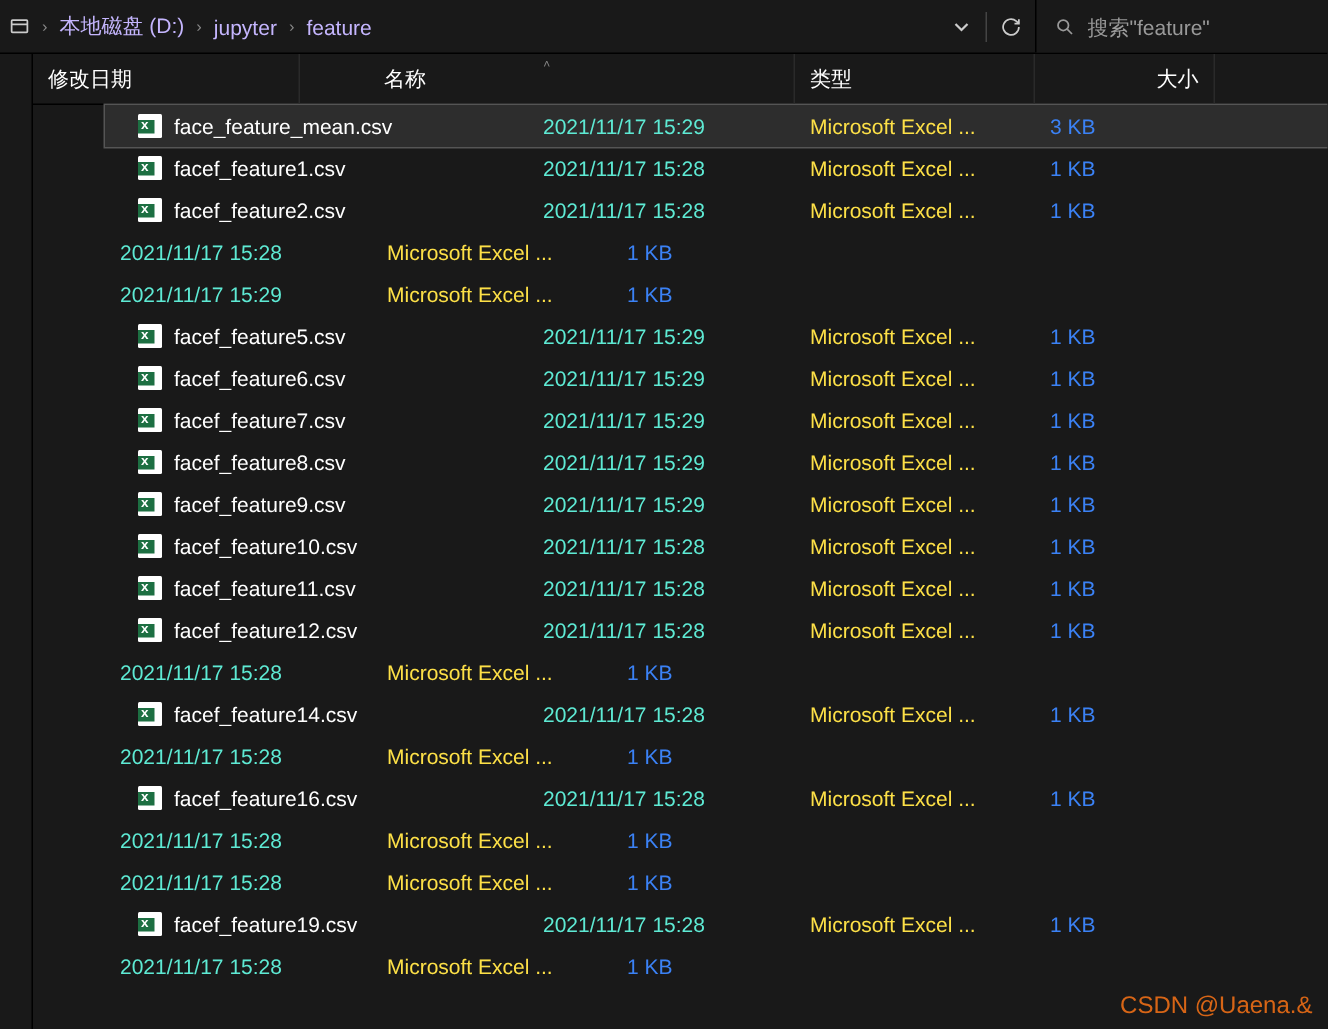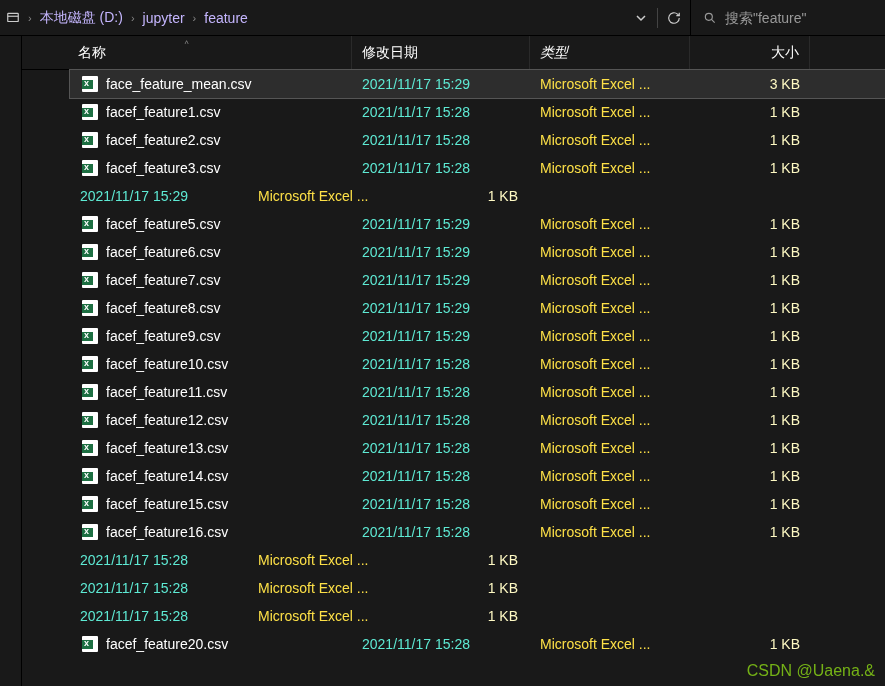--- a/index.html
+++ b/index.html
@@ -115,21 +115,21 @@
       font-size: 14px;
       border-right: 1px solid #2a2a2a;
       height: 100%;
       display: flex;
       align-items: center;
       cursor: pointer;
       position: relative;
     }
     .hcol-name { width: 330px; padding-left: 56px; }
     .hcol-date { width: 178px; }
-    .hcol-type { width: 160px; font-style: italic; }
+    .hcol-type { width: 160px; }
     .hcol-size { width: 120px; justify-content: flex-end; }
     .sort-ind {
       position: absolute;
       top: 2px;
       left: 50%;
       transform: translateX(-50%);
       font-size: 8px;
       color: #888;
     }
     .rows { padding-left: 48px; }
@@ -137,24 +137,24 @@
       display: flex;
       align-items: center;
       height: 28px;
       cursor: pointer;
     }
     .row.selected {
       background: #2d2d2d;
       outline: 1px solid #555;
     }
     .cell { padding: 0 10px; white-space: nowrap; overflow: hidden; text-overflow: ellipsis; }
-    .c-name { width: 282px; display: flex; align-items: center; padding-left: 12px; }
+    .c-name { width: 282px; display: flex; align-items: center; padding-left: 22px; }
     .c-date { width: 178px; color: #5eead4; }
     .c-type { width: 160px; color: #fde047; }
-    .c-size { width: 120px; text-align: right; color: #fef9c3; }
+    .c-size { width: 120px; color: #3b82f6; }
     .file-icon {
       width: 16px;
       height: 16px;
       margin-right: 8px;
       flex-shrink: 0;
       position: relative;
       background: #fff;
       border-radius: 1px;
     }
     .file-icon::before {
@@ -174,21 +174,21 @@
       font-size: 9px;
       line-height: 11px;
       color: #fff;
       font-weight: bold;
     }
     .fname { color: #fff; }
     .watermark {
       position: absolute;
       bottom: 6px;
       right: 10px;
-      color: #84cc16;
+      color: #f97316;
       font-size: 16px;
       opacity: 0.85;
       pointer-events: none;
     }
   </style>
 </head>
 <body>
 
 <div class="toolbar">
   <div class="breadcrumb">
@@ -227,26 +227,26 @@
         </svg>
     </span>
     <input class="search-input" placeholder="搜索&quot;feature&quot;" style="">
   </div>
 </div>
 
 <div class="content">
   <div class="sidebar"></div>
   <div class="filepane">
     <div class="headers">
+      <div class="hcol hcol-date">
+        <span>修改日期</span>
+      </div>
       <div class="hcol hcol-name">
         <span>名称</span>
         <span class="sort-ind">˄</span>
-      </div>
-      <div class="hcol hcol-date">
-        <span>修改日期</span>
       </div>
       <div class="hcol hcol-type">
         <span>类型</span>
       </div>
       <div class="hcol hcol-size">
         <span>大小</span>
       </div>
     </div>
     <div class="rows" id="rows">
         <div class="row selected">
@@ -270,24 +270,20 @@
         <div class="row">
           <div class="cell c-name">
             <span class="file-icon"></span>
             <span class="fname">facef_feature2.csv</span>
           </div>
           <div class="cell c-date">2021/11/17 15:28</div>
           <div class="cell c-type">Microsoft Excel ...</div>
           <div class="cell c-size">1 KB</div>
         </div>
         <div class="row">
-          <div class="cell c-name">
-            <span class="file-icon"></span>
-            <span class="fname">facef_feature3.csv</span>
-          </div>
           <div class="cell c-date">2021/11/17 15:28</div>
           <div class="cell c-type">Microsoft Excel ...</div>
           <div class="cell c-size">1 KB</div>
         </div>
         <div class="row">
           <div class="cell c-date">2021/11/17 15:29</div>
           <div class="cell c-type">Microsoft Excel ...</div>
           <div class="cell c-size">1 KB</div>
         </div>
         <div class="row">
@@ -356,42 +352,34 @@
         <div class="row">
           <div class="cell c-name">
             <span class="file-icon"></span>
             <span class="fname">facef_feature12.csv</span>
           </div>
           <div class="cell c-date">2021/11/17 15:28</div>
           <div class="cell c-type">Microsoft Excel ...</div>
           <div class="cell c-size">1 KB</div>
         </div>
         <div class="row">
-          <div class="cell c-name">
-            <span class="file-icon"></span>
-            <span class="fname">facef_feature13.csv</span>
-          </div>
           <div class="cell c-date">2021/11/17 15:28</div>
           <div class="cell c-type">Microsoft Excel ...</div>
           <div class="cell c-size">1 KB</div>
         </div>
         <div class="row">
           <div class="cell c-name">
             <span class="file-icon"></span>
             <span class="fname">facef_feature14.csv</span>
           </div>
           <div class="cell c-date">2021/11/17 15:28</div>
           <div class="cell c-type">Microsoft Excel ...</div>
           <div class="cell c-size">1 KB</div>
         </div>
         <div class="row">
-          <div class="cell c-name">
-            <span class="file-icon"></span>
-            <span class="fname">facef_feature15.csv</span>
-          </div>
           <div class="cell c-date">2021/11/17 15:28</div>
           <div class="cell c-type">Microsoft Excel ...</div>
           <div class="cell c-size">1 KB</div>
         </div>
         <div class="row">
           <div class="cell c-name">
             <span class="file-icon"></span>
             <span class="fname">facef_feature16.csv</span>
           </div>
           <div class="cell c-date">2021/11/17 15:28</div>
@@ -402,29 +390,29 @@
           <div class="cell c-date">2021/11/17 15:28</div>
           <div class="cell c-type">Microsoft Excel ...</div>
           <div class="cell c-size">1 KB</div>
         </div>
         <div class="row">
           <div class="cell c-date">2021/11/17 15:28</div>
           <div class="cell c-type">Microsoft Excel ...</div>
           <div class="cell c-size">1 KB</div>
         </div>
         <div class="row">
-          <div class="cell c-date">2021/11/17 15:28</div>
-          <div class="cell c-type">Microsoft Excel ...</div>
-          <div class="cell c-size">1 KB</div>
-        </div>
-        <div class="row">
-          <div class="cell c-name">
-            <span class="file-icon"></span>
-            <span class="fname">facef_feature20.csv</span>
-          </div>
+          <div class="cell c-name">
+            <span class="file-icon"></span>
+            <span class="fname">facef_feature19.csv</span>
+          </div>
+          <div class="cell c-date">2021/11/17 15:28</div>
+          <div class="cell c-type">Microsoft Excel ...</div>
+          <div class="cell c-size">1 KB</div>
+        </div>
+        <div class="row">
           <div class="cell c-date">2021/11/17 15:28</div>
           <div class="cell c-type">Microsoft Excel ...</div>
           <div class="cell c-size">1 KB</div>
         </div>
       </div>
   </div>
 </div>
 
 <div class="watermark">CSDN @Uaena.&amp;</div>
 

